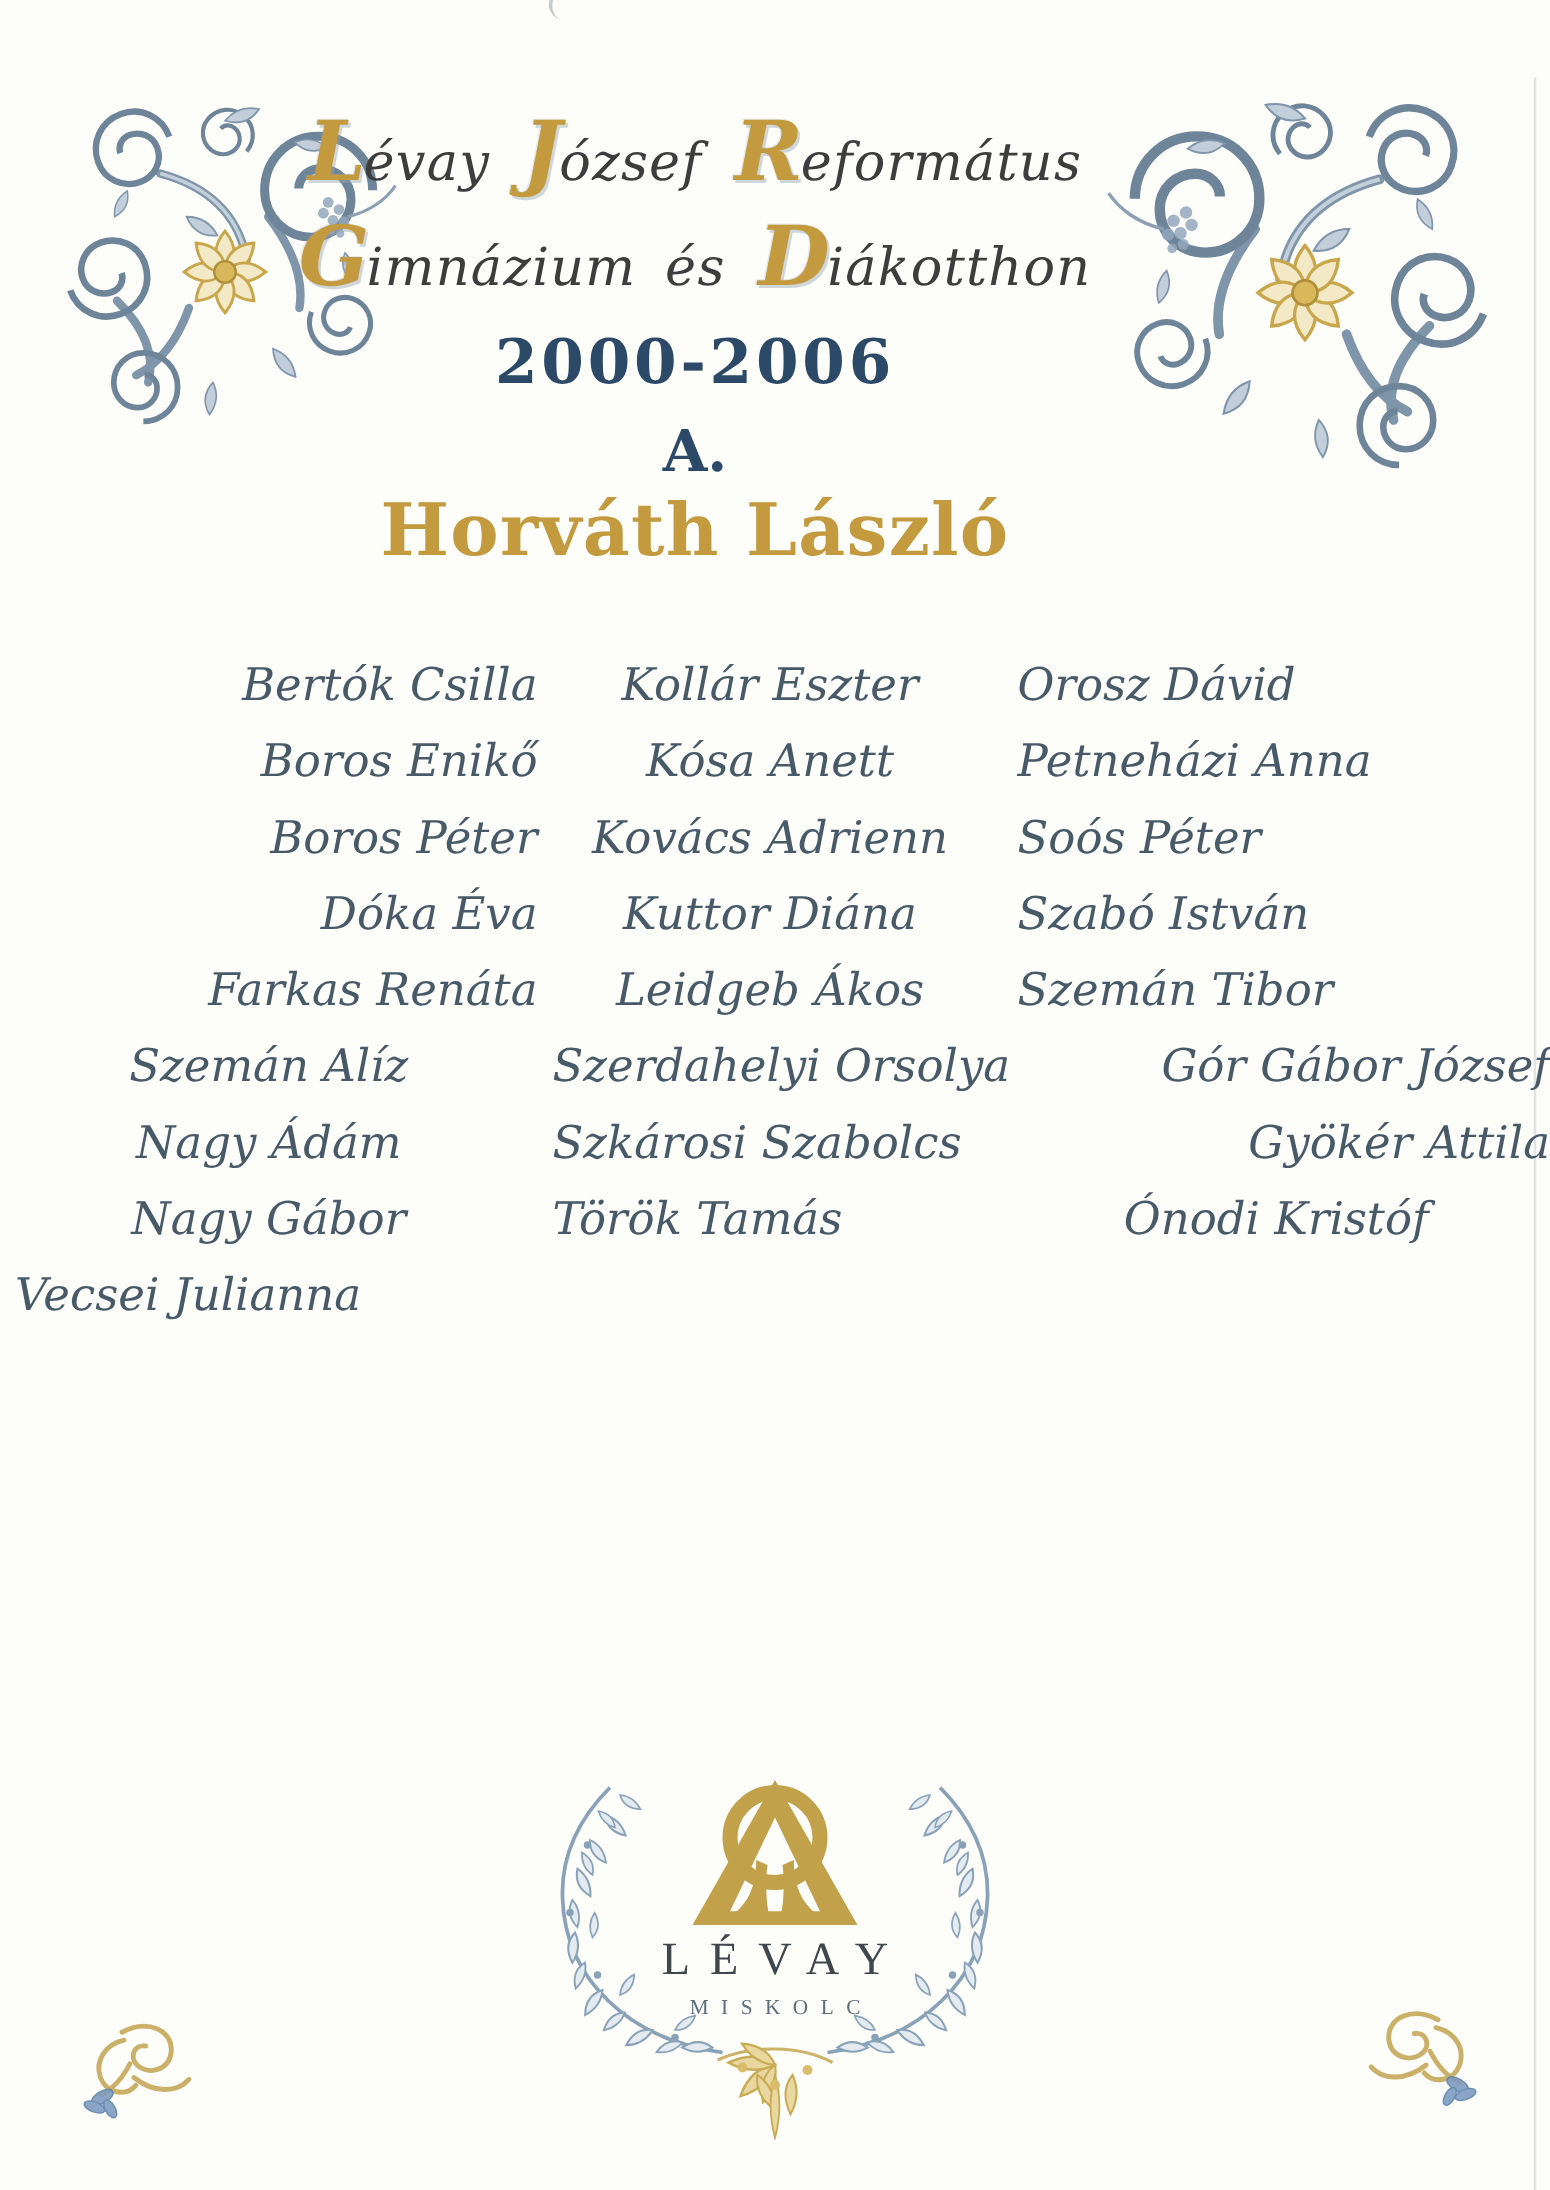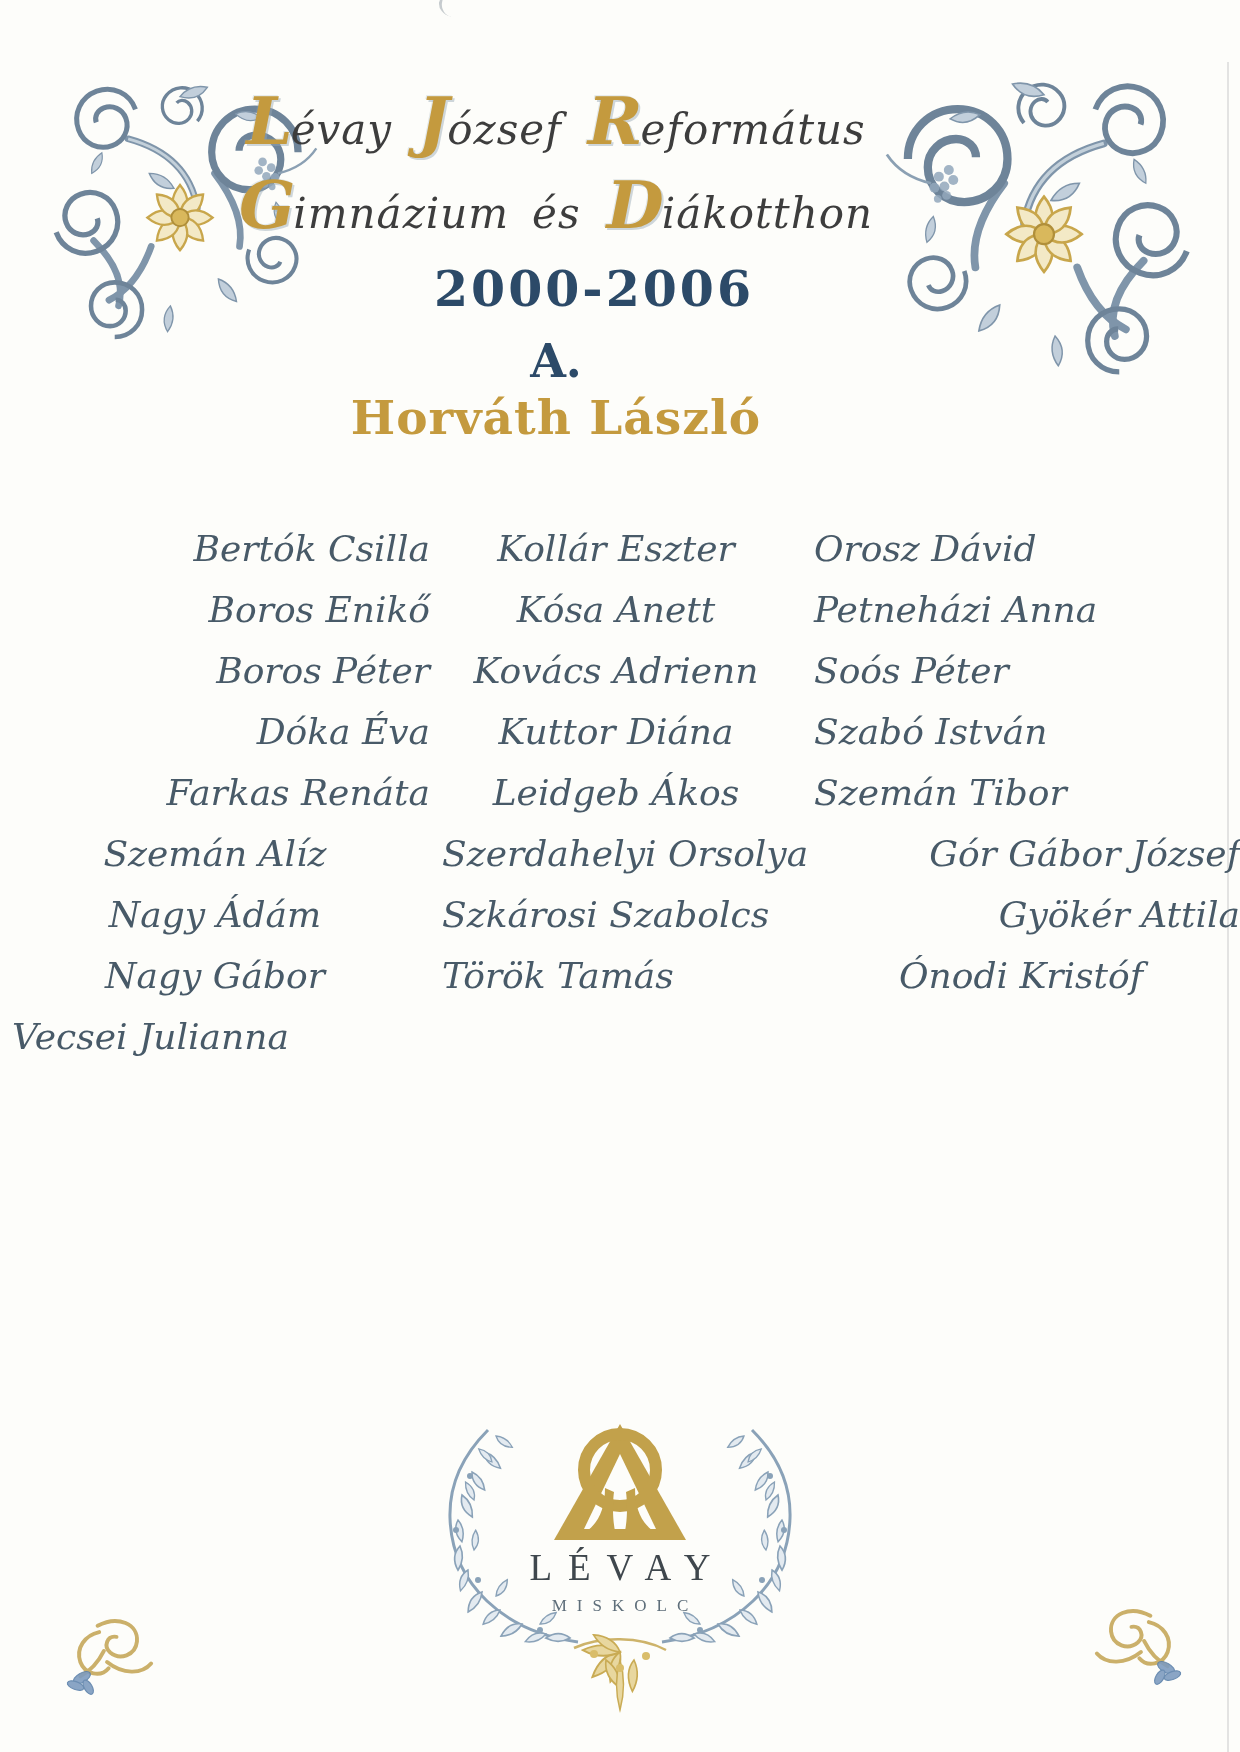--- a/index.html
+++ b/index.html
@@ -25,25 +25,25 @@
     color:#3d3d3d; font-style:italic; font-size:42px; white-space:nowrap; letter-spacing:1px; }
   .line1 { top:82px; }
   .line2 { top:166px; }
   .word { margin:0 13px; }
   .initial { font-size:66px; font-weight:bold; font-style:italic; color:#c49a3e;
     text-shadow:2px 2px 0 rgba(148,166,180,.45), -1px -1px 0 rgba(148,166,180,.25);
     margin-right:-3px; }
 
   
   .years { position:absolute; top:260px; left:0; width:1112px; text-align:center;
-    font-size:49px; font-weight:bold; color:#2c4a68; letter-spacing:3px;padding-left:38px; }
+    font-size:49px; font-weight:bold; color:#2c4a68; letter-spacing:3px; }
   .class-letter { position:absolute; top:334px; left:0; width:1112px; text-align:center;
     font-size:46px; font-weight:bold; color:#2c4a68; }
   .teacher { position:absolute; top:390px; left:0; width:1112px; text-align:center;
-    font-size:47px; font-weight:bold; color:#c49a3e; letter-spacing:1px; }
+    font-size:58px; font-weight:bold; color:#c49a3e; letter-spacing:1px; }
 
   
   .students { position:absolute; top:518px; left:0; width:1104px;
     display:grid; grid-template-columns:430px 372px 438px; grid-auto-rows:61px;
     font-style:italic; font-size:36px; color:#485a68; }
   .cell { white-space:nowrap; line-height:61px; }
   .col1 { text-align:right; }
   .col2 { text-align:center; }
   .col3 { text-align:left; padding-left:12px; }
 

